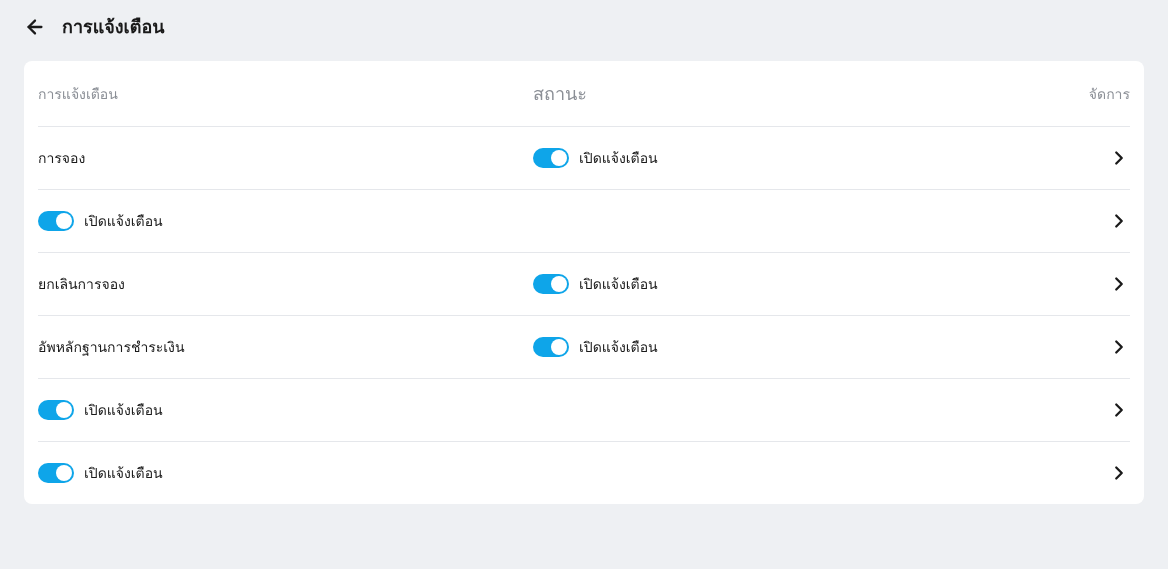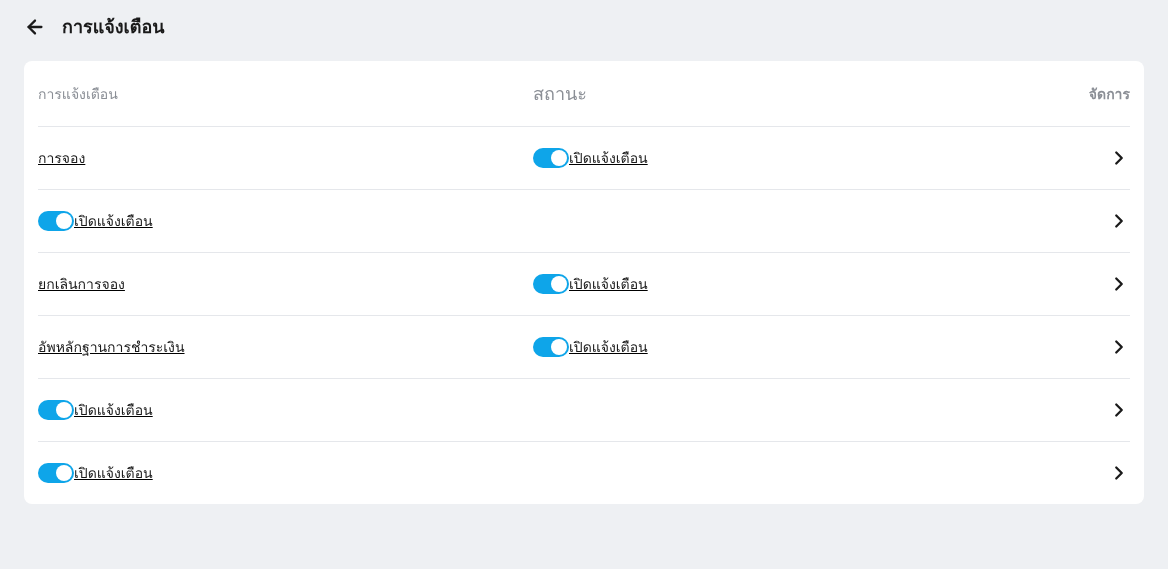--- a/index.html
+++ b/index.html
@@ -50,41 +50,40 @@
     .col-status {
       flex: 1;
       font-size: 18px;
       color: #8b8f96;
     }
     .col-action {
       flex: 0 0 60px;
       text-align: right;
       font-size: 14px;
       color: #8b8f96;
-      font-weight: bold;
     }
     .row {
       display: flex;
       align-items: flex-start;
       padding: 20px 0;
       border-bottom: 1px solid #e5e7eb;
-      text-decoration: underline;
     }
     .row:last-child {
       border-bottom: none;
     }
     .row-name {
       flex: 0 0 495px;
       font-size: 14px;
       color: #1a1a1a;
     }
     .row-status {
       flex: 1;
       display: flex;
       align-items: center;
+      gap: 10px;
     }
     .toggle {
       width: 36px;
       height: 20px;
       background: #0ea5e9;
       border-radius: 999px;
       position: relative;
       cursor: pointer;
       flex-shrink: 0;
     }

